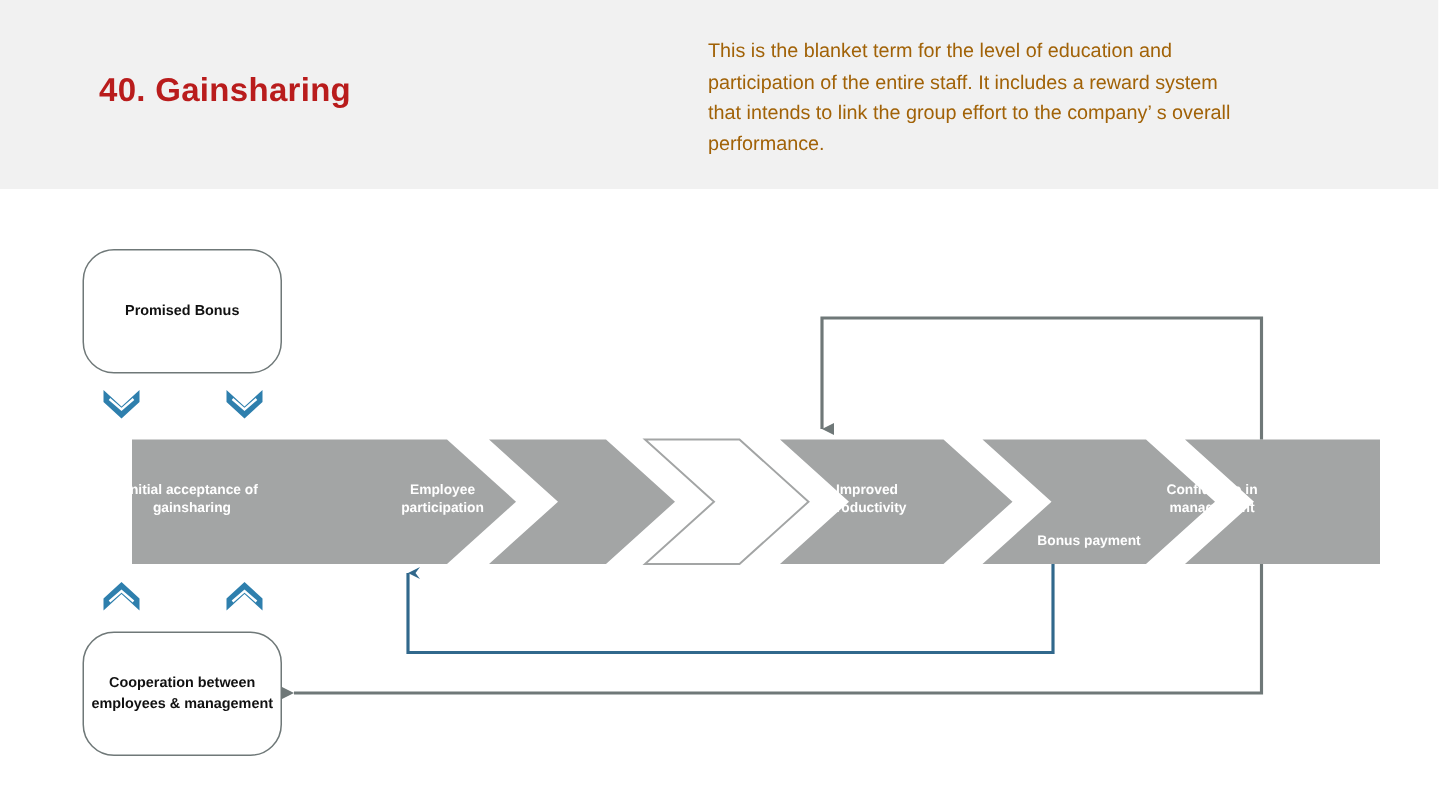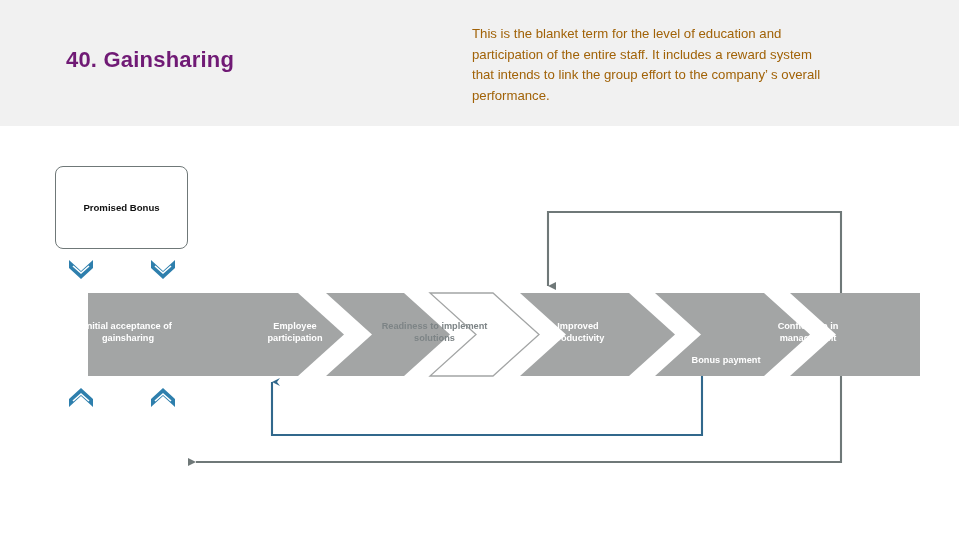--- a/index.html
+++ b/index.html
@@ -20,38 +20,38 @@
     position: absolute;
     left: 0; top: 0;
     width: 959px; height: 126px;
     background: #f1f1f1;
   }
   .slide-title {
     position: absolute;
     left: 66px; top: 47px;
     font-size: 22px;
     font-weight: bold;
-    color: #701a75;
+    color: #b91c1c;
     letter-spacing: 0.2px;
     white-space: nowrap;
   }
   .slide-desc {
     position: absolute;
     left: 472px; top: 24px;
     width: 360px;
     font-size: 13.2px;
     line-height: 20.5px;
     color: #a16207;
   }
 
   
   .rbox {
     position: absolute;
     border: 1.4px solid #6f7878;
-    border-radius: 8px;
+    border-radius: 21px;
     background: #ffffff;
     display: flex;
     align-items: center;
     justify-content: center;
     text-align: center;
     font-weight: bold;
     color: #111111;
   }
   #box-promised {
     left: 55px; top: 166px;
@@ -124,34 +124,36 @@
 
     <path d="M520,8 L629,8 L675,49.5 L629,91 L520,91 L566,49.5 Z" fill="#a3a5a5"></path>
 
     <path d="M655,8 L764,8 L810,49.5 L764,91 L655,91 L701,49.5 Z" fill="#a3a5a5"></path>
 
     <path d="M790,8 L920,8 L920,91 L790,91 L836,49.5 Z" fill="#a3a5a5"></path>
   </svg>
 
   <div class="chev-label on-gray" style="left:58px;  top:321px; width:140px; font-size:9.2px;">Initial acceptance of gainsharing</div>
   <div class="chev-label on-gray" style="left:245px; top:321px; width:100px; font-size:9.2px;">Employee participation</div>
-  <div class="chev-label on-white" style="left:372px; top:321px; width:125px; font-size:9.2px;">Readiness to implement solutions</div>
   <div class="chev-label on-gray" style="left:530px; top:321px; width:96px; font-size:9.2px;">Improved productivity</div>
   <div class="chev-label on-gray" style="left:671px; top:328px; width:110px; font-size:9.2px;margin-top:27px;">Bonus payment</div>
   <div class="chev-label on-gray" style="left:758px; top:321px; width:100px; font-size:9.2px;">Confidence in management</div>
 
   <svg class="dblchev" style="left:68px; top:388px;" width="26" height="24" viewBox="0 0 26 24">
     <path d="M1 19 L13 8 L25 19 L25 11 L13 0 L1 11 Z" fill="#2e7fad"></path>
     <path d="M5 13 L13 6 L21 13" fill="none" stroke="#ffffff" stroke-width="1.6"></path>
   </svg>
   <svg class="dblchev" style="left:150px; top:388px;" width="26" height="24" viewBox="0 0 26 24">
     <path d="M1 19 L13 8 L25 19 L25 11 L13 0 L1 11 Z" fill="#2e7fad"></path>
     <path d="M5 13 L13 6 L21 13" fill="none" stroke="#ffffff" stroke-width="1.6"></path>
   </svg>
 
+  <div class="rbox" id="box-cooperation">
+    <span>Cooperation between employees &amp; management</span>
+  </div>
 
   <svg id="connectors" viewBox="0 0 959 540">
     <defs>
       <marker id="arrow-gray-down" markerWidth="9" markerHeight="9" refX="4.5" refY="8" orient="auto" markerUnits="userSpaceOnUse">
         <path d="M0.5,0 L4.5,8 L8.5,0 Z" fill="#6f7878"></path>
       </marker>
       <marker id="arrow-gray-left" markerWidth="9" markerHeight="9" refX="0.5" refY="4.5" orient="auto" markerUnits="userSpaceOnUse">
         <path d="M8.5,0.5 L0.5,4.5 L8.5,8.5 Z" fill="#6f7878"></path>
       </marker>
       <marker id="arrow-blue-up" markerWidth="10" markerHeight="10" refX="5" refY="1" orient="auto" markerUnits="userSpaceOnUse">

